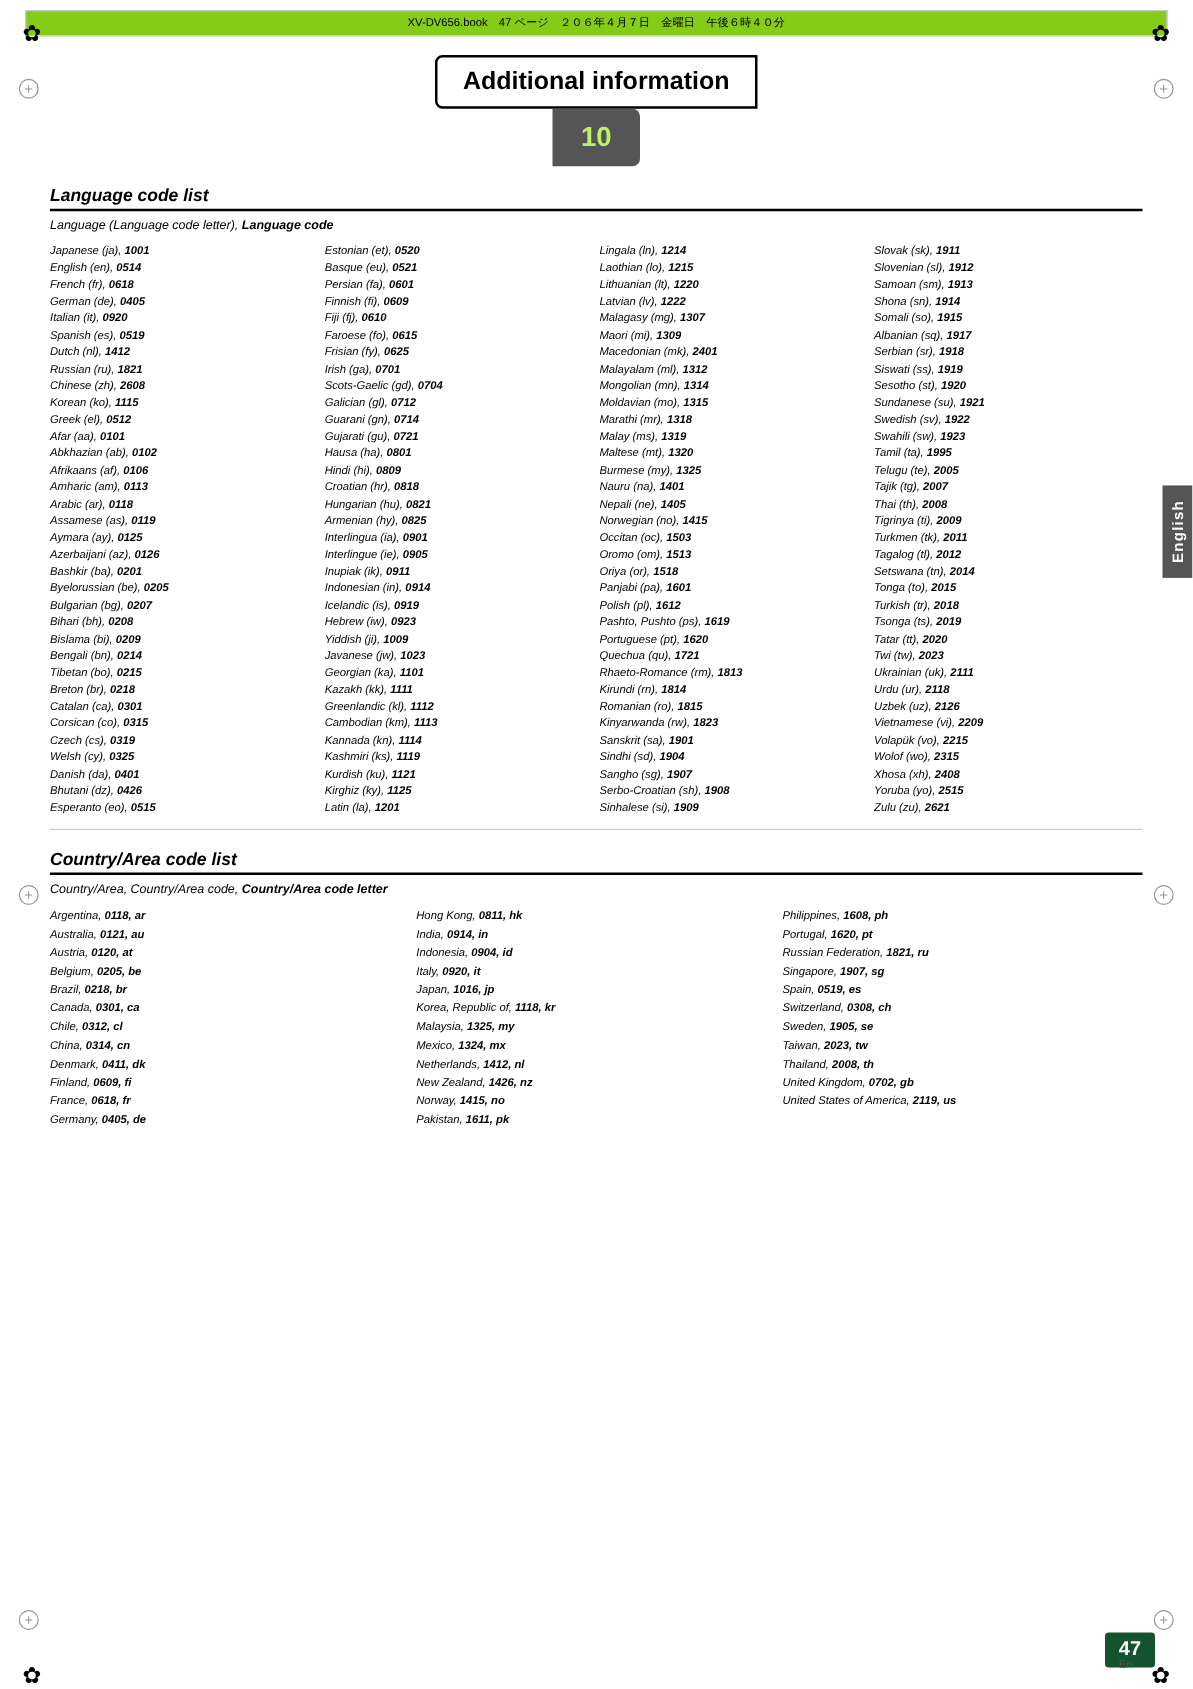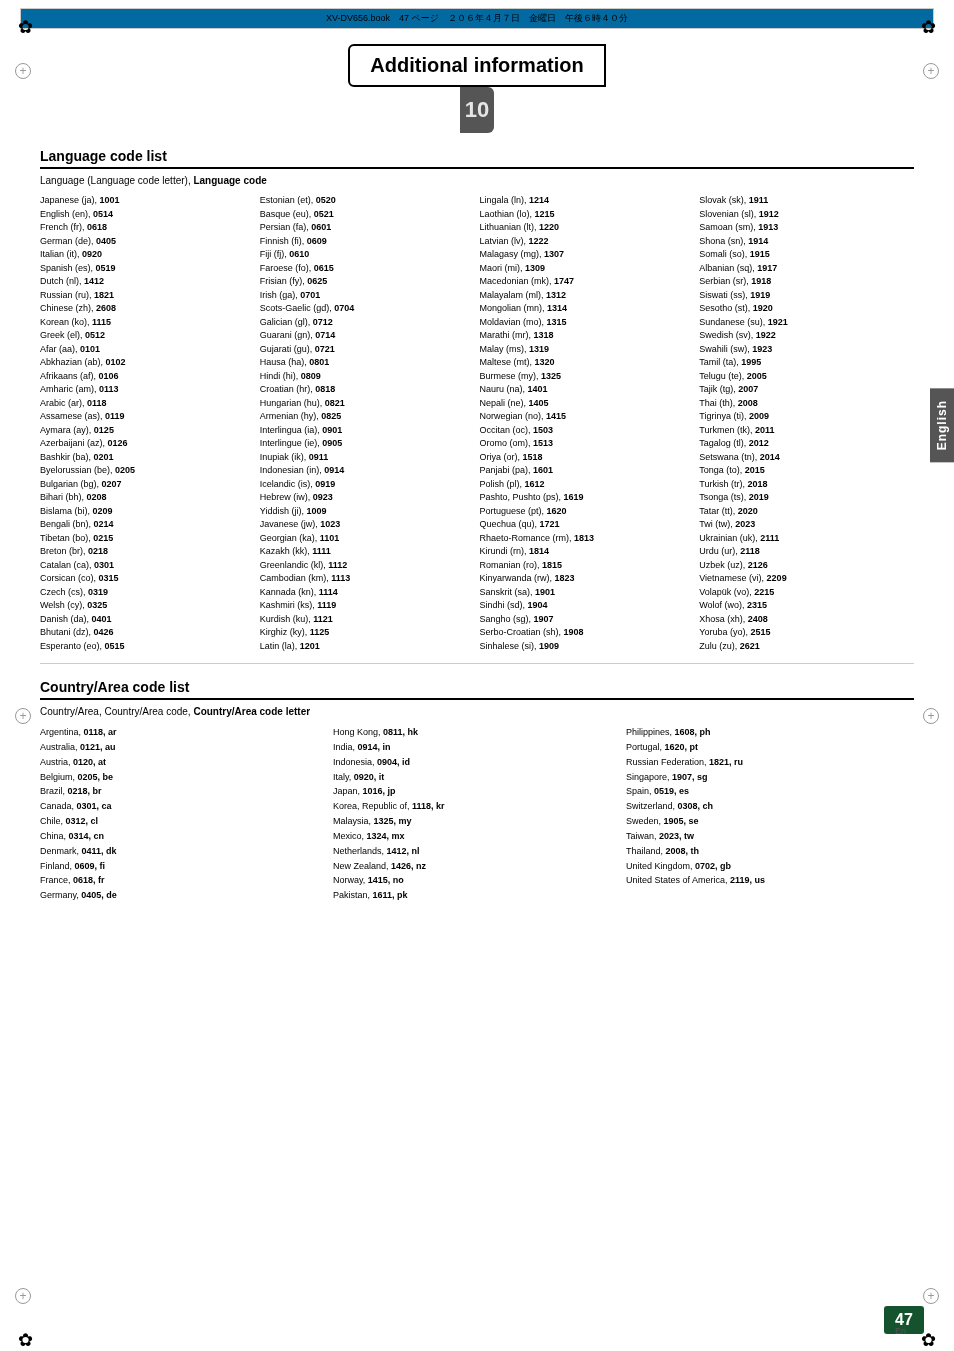--- a/index.html
+++ b/index.html
@@ -17,21 +17,21 @@
     .page-frame {
       position: relative;
       width: 954px;
       min-height: 1351px;
       background: #fff;
       padding: 0;
     }
 
     
     .top-bar {
-      background: #0369a1;
+      background: #84cc16;
       border: 1px solid #ccc;
       padding: 3px 8px;
       font-size: 9px;
       display: flex;
       align-items: center;
       justify-content: center;
       margin: 8px 20px;
     }
 
     
@@ -44,22 +44,22 @@
     .chapter-title-box {
       flex: 1;
       border: 2px solid #000;
       border-radius: 6px 0 0 6px;
       padding: 8px 20px;
       font-size: 20px;
       font-weight: bold;
     }
     .chapter-number-box {
       background: #555;
-      color: #e5e5e5;
-      width: 34px;
+      color: #bef264;
+      width: 70px;
       height: 46px;
       display: flex;
       align-items: center;
       justify-content: center;
       font-size: 22px;
       font-weight: bold;
       border-radius: 0 6px 6px 0;
     }
 
     
@@ -74,20 +74,21 @@
       padding: 12px 5px;
       font-size: 12px;
       font-weight: bold;
       letter-spacing: 1px;
     }
 
     
     .main-content {
       margin: 0 25px;
       padding: 0 15px;
+      font-style: italic;
     }
 
     
     .section-header {
       font-size: 14px;
       font-weight: bold;
       border-bottom: 2px solid #000;
       padding-bottom: 3px;
       margin-bottom: 6px;
       margin-top: 15px;
@@ -318,21 +319,21 @@
         <div>Latin (la), <span class="lang-code">1201</span></div>
       </div>
 
       <div>
         <div>Lingala (ln), <span class="lang-code">1214</span></div>
         <div>Laothian (lo), <span class="lang-code">1215</span></div>
         <div>Lithuanian (lt), <span class="lang-code">1220</span></div>
         <div>Latvian (lv), <span class="lang-code">1222</span></div>
         <div>Malagasy (mg), <span class="lang-code">1307</span></div>
         <div>Maori (mi), <span class="lang-code">1309</span></div>
-        <div>Macedonian (mk), <span class="lang-code">1747</span></div>
+        <div>Macedonian (mk), <span class="lang-code">2401</span></div>
         <div>Malayalam (ml), <span class="lang-code">1312</span></div>
         <div>Mongolian (mn), <span class="lang-code">1314</span></div>
         <div>Moldavian (mo), <span class="lang-code">1315</span></div>
         <div>Marathi (mr), <span class="lang-code">1318</span></div>
         <div>Malay  (ms), <span class="lang-code">1319</span></div>
         <div>Maltese (mt), <span class="lang-code">1320</span></div>
         <div>Burmese (my), <span class="lang-code">1325</span></div>
         <div>Nauru (na), <span class="lang-code">1401</span></div>
         <div>Nepali (ne), <span class="lang-code">1405</span></div>
         <div>Norwegian (no), <span class="lang-code">1415</span></div>

